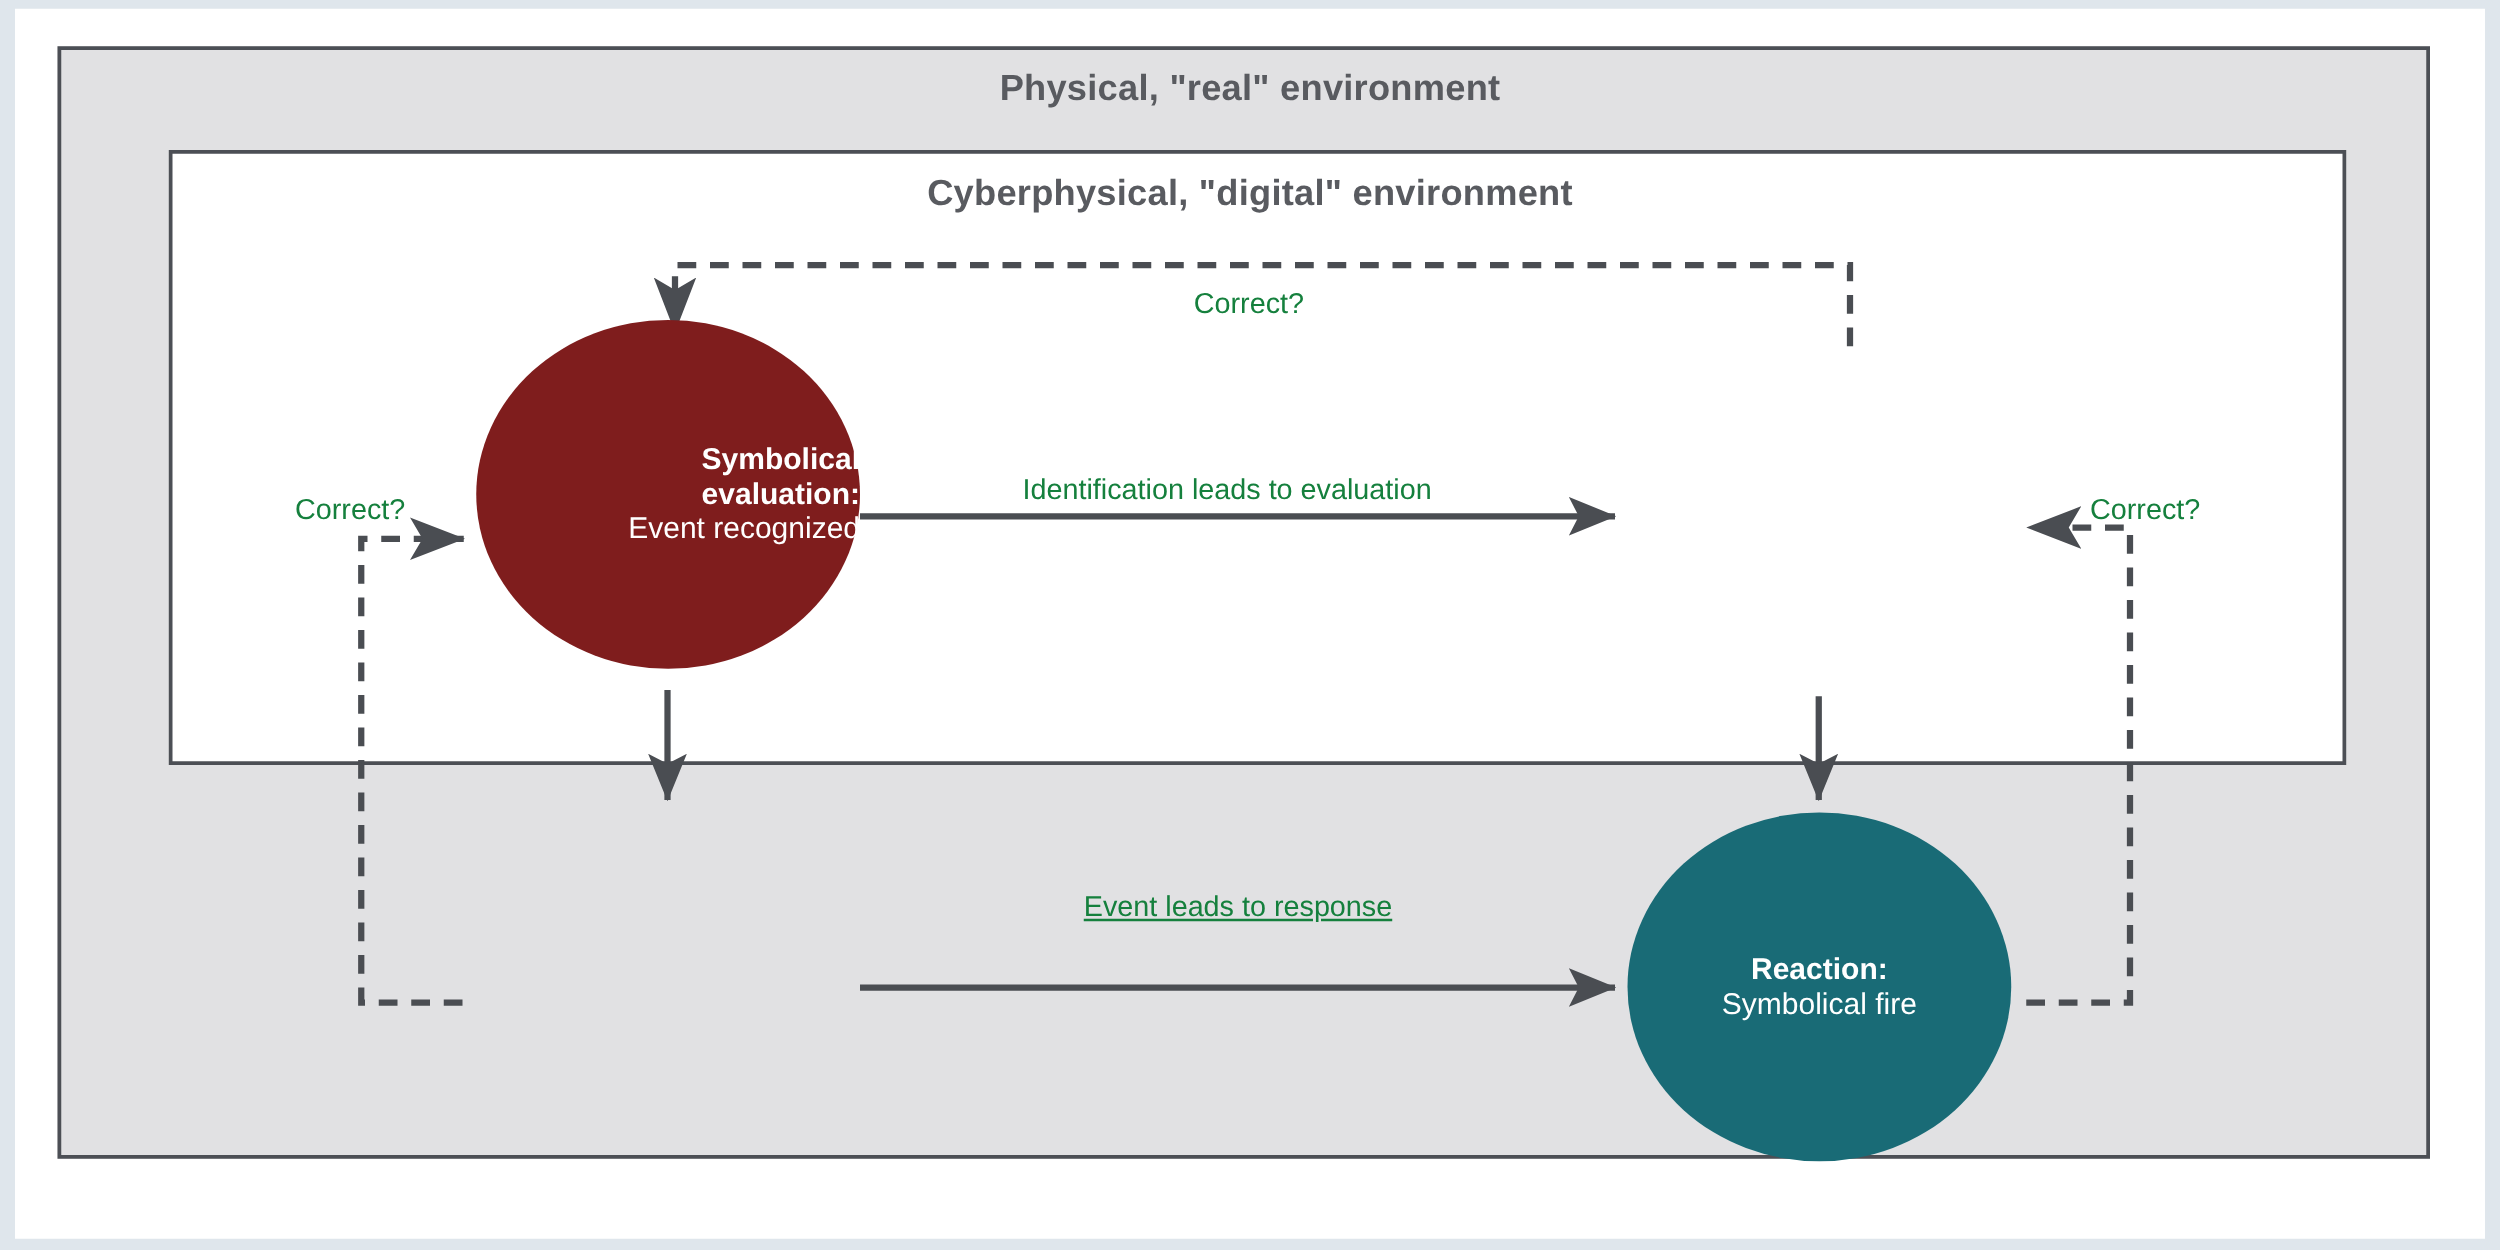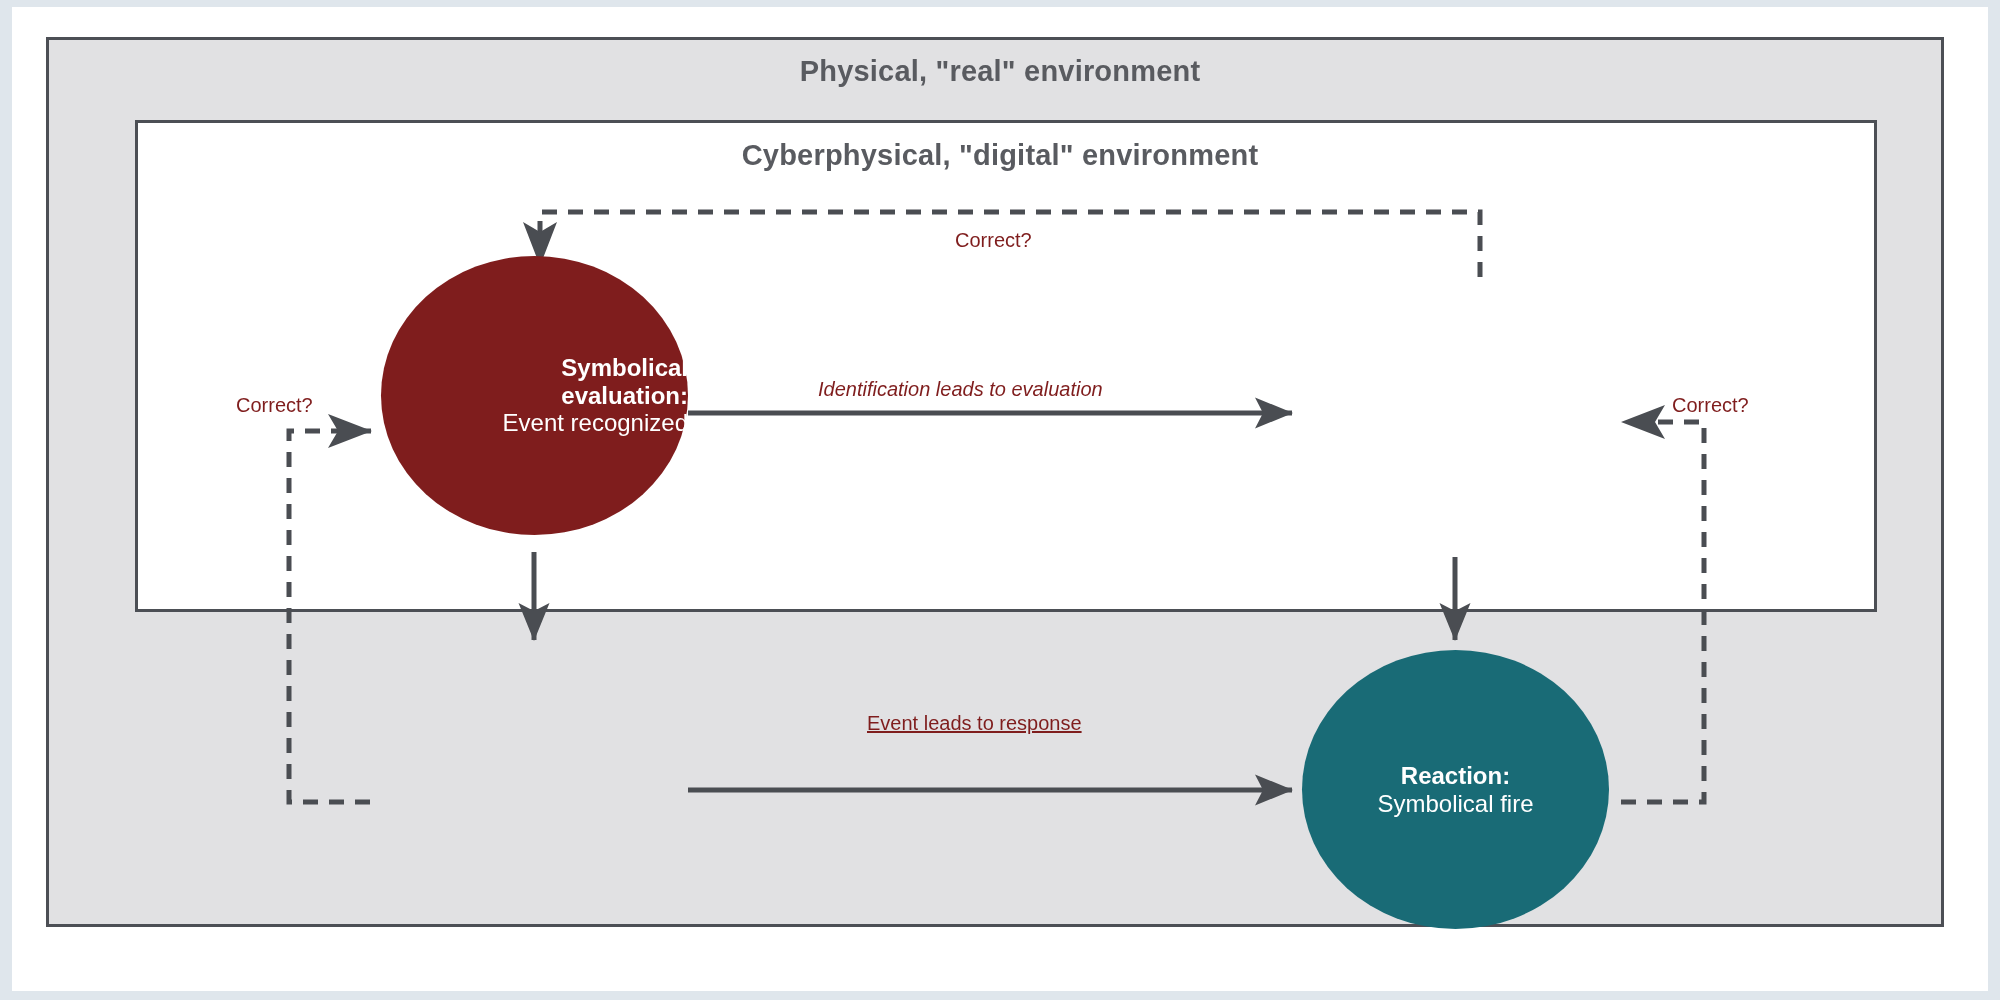--- a/index.html
+++ b/index.html
@@ -121,25 +121,25 @@
   #node-reaction {
     left: 1290px;
     top: 643px;
     width: 307px;
     height: 279px;
     background: #196b76;
   }
   
   .edge-label {
     position: absolute;
-    font-size: 20px;
-    color: #7f1d1d;
+    font-size: 23px;
+    color: #15803d;
     white-space: nowrap;
   }
-  #label-ident  { left: 806px; top: 371px; font-style: italic; }
+  #label-ident  { left: 806px; top: 371px; }
   #label-event  { left: 855px; top: 705px; text-decoration: underline; }
   #label-correct-top   { left: 943px; top: 222px; }
   #label-correct-left  { left: 224px; top: 387px; }
   #label-correct-right { left: 1660px; top: 387px; }
 </style>
 </head>
 <body>
 
 <div id="page">
   <div id="canvas">

